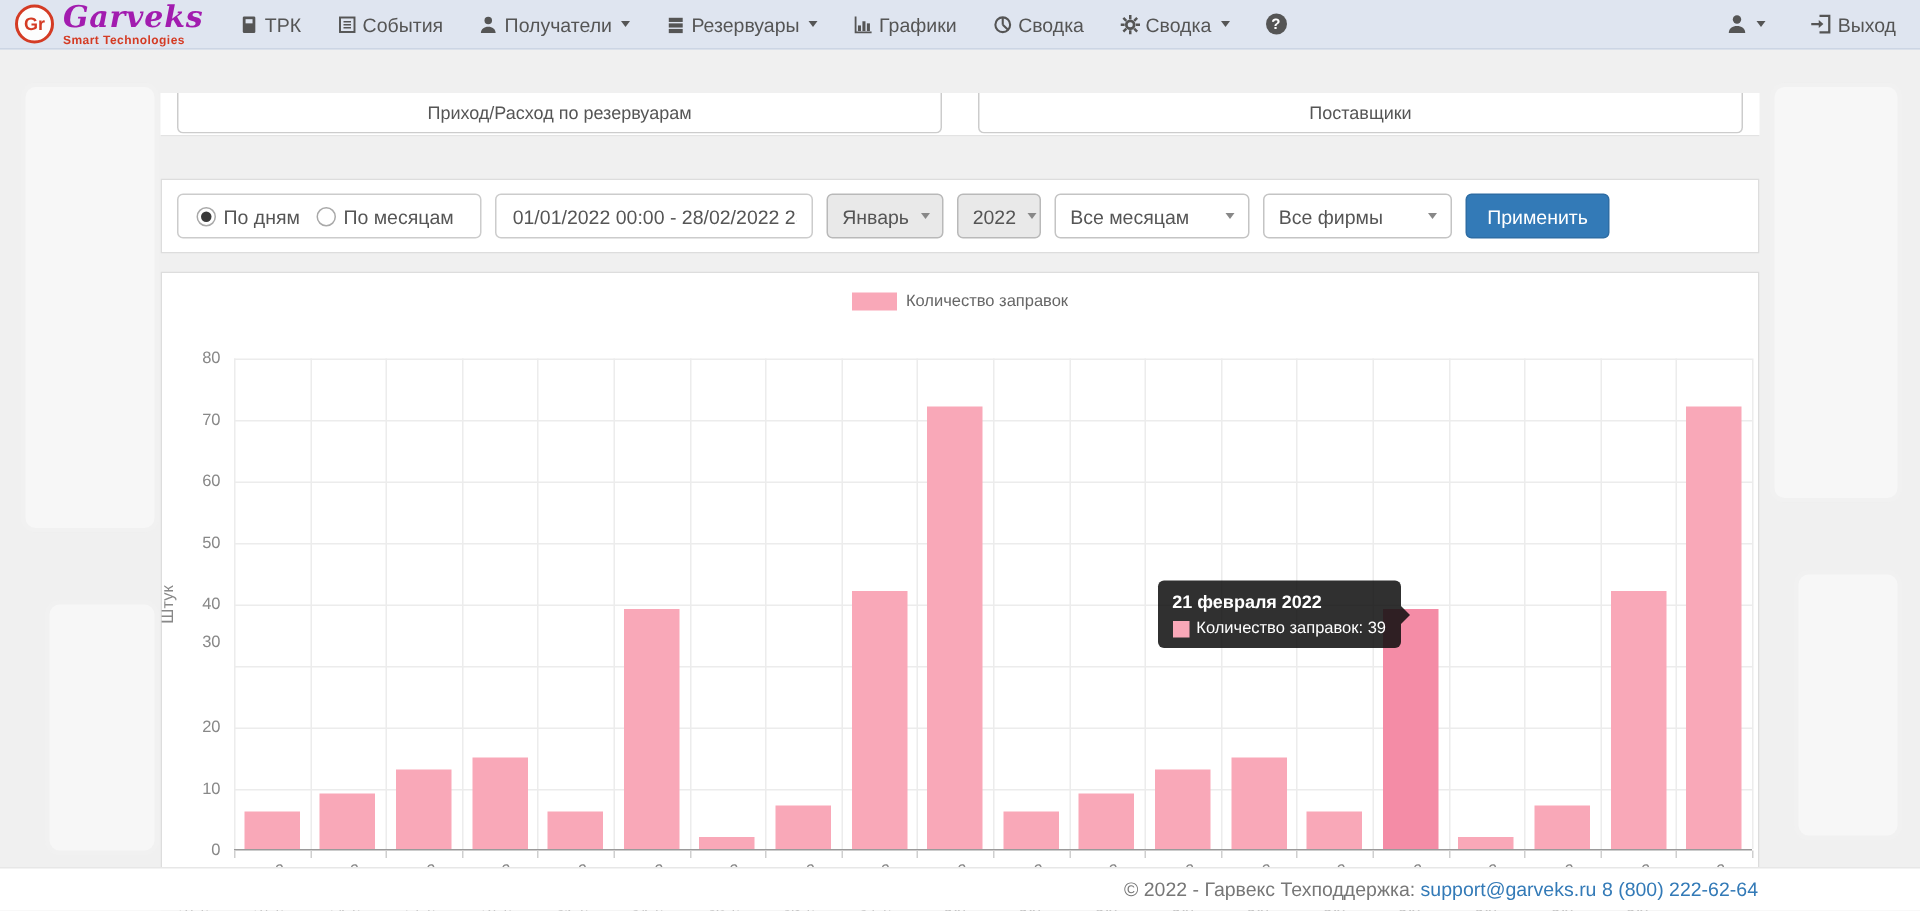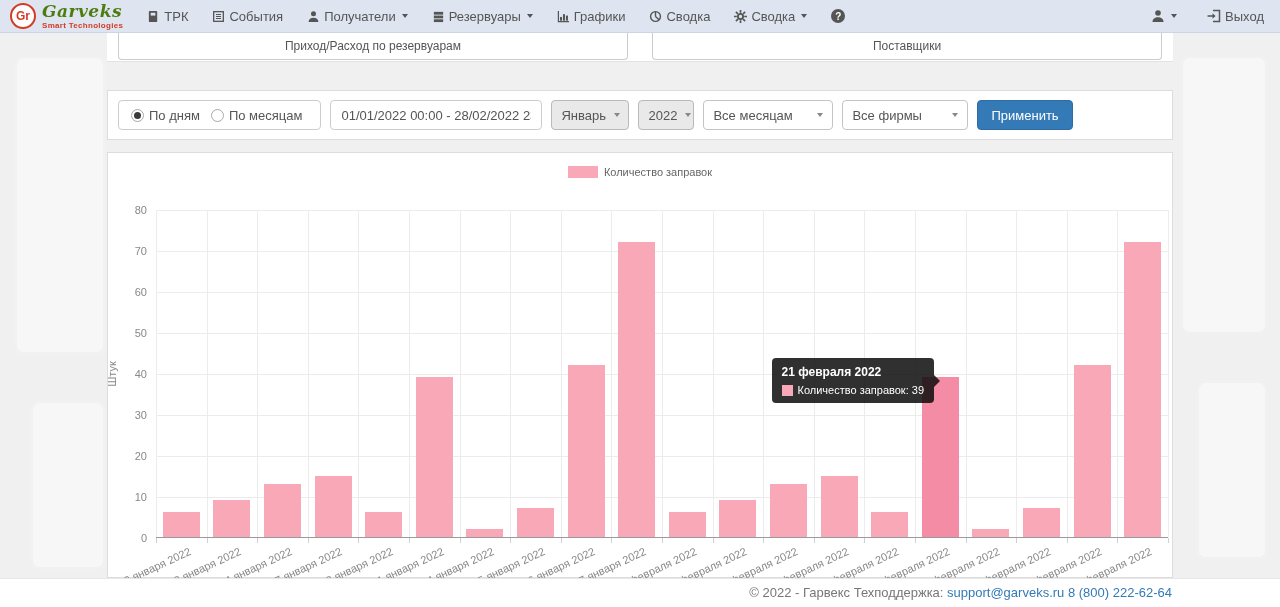--- a/index.html
+++ b/index.html
@@ -15,36 +15,36 @@
 
   
   .navbar { position:relative; z-index:10; height:33px; background:#dfe5f0; border-bottom:1px solid #ccd5e4;
             display:flex; align-items:center; padding:0 10px; font-size:13px; color:#555; }
   .brand { display:flex; align-items:center; gap:6px; margin-right:24px; cursor:pointer; }
   .brand-circle { width:26px; height:26px; border:2px solid #d43b24; border-radius:50%;
                   display:flex; align-items:center; justify-content:center;
                   color:#d43b24; font-weight:bold; font-size:12px; background:#fdfdfd; }
   .brand-text { display:flex; flex-direction:column; line-height:1; }
   .brand-name { font-family:"DejaVu Serif", serif; font-weight:bold; font-style:italic;
-                color:#4d7c0f; font-size:17px; letter-spacing:.5px; }
+                color:#a21caf; font-size:20px; letter-spacing:.5px; }
   .brand-tagline { font-size:8px; font-weight:bold; color:#d43b24; margin-top:2px; letter-spacing:.3px; }
   .nav-menu { display:flex; align-items:center; gap:24px; }
   .nav-item { display:flex; align-items:center; gap:4px; cursor:pointer; white-space:nowrap; }
   .nav-item svg { display:block; }
   .caret { width:0; height:0; border-left:3.5px solid transparent; border-right:3.5px solid transparent;
            border-top:4px solid #555; margin-left:2px; }
   .help-circle { width:14px; height:14px; border-radius:50%; background:#555; color:#fff;
                  font-size:10px; font-weight:bold; display:flex; align-items:center; justify-content:center; cursor:pointer; }
   .nav-right { margin-left:auto; display:flex; align-items:center; gap:30px; margin-right:6px; }
 
   
   .main { position:absolute; left:107px; top:33px; width:1066px; z-index:5; }
 
   .tabs-panel { height:29px; background:#fff; border-bottom:1px solid #e3e3e3;
-                display:flex; justify-content:space-between; padding:0 11px; }
+                display:flex; justify-content:space-between; padding:0 11px;margin-top:29px; }
   .tab-btn { width:510px; height:27px; background:#fff; border:1px solid #ccc; border-top:none;
              border-radius:0 0 4px 4px; font-size:12px; color:#555;
              display:flex; align-items:center; justify-content:center; cursor:pointer; }
 
   .filter-panel { margin-top:28px; height:50px; background:#fff; border:1px solid #ddd;
                   display:flex; align-items:center; padding:0 10px; gap:9px; }
   .radio-box { height:30px; border:1px solid #ccc; border-radius:4px; background:#fff;
                display:flex; align-items:center; gap:5px; padding:0 12px; font-size:13px; color:#555; }
   .radio { width:13px; height:13px; border:1px solid #a9a9a9; border-radius:50%; background:#fff;
            position:relative; cursor:pointer; flex:0 0 auto; }
@@ -258,21 +258,21 @@
         <div class="grid-h" style="top: 246px;"></div>
         <div class="grid-h" style="top: 205px;"></div>
         <div class="grid-h" style="top: 164px;"></div>
         <div class="grid-h" style="top: 123px;"></div>
         <div class="grid-h" style="top: 82px;"></div>
         <div class="grid-h" style="top: 41px;"></div>
         <div class="grid-h" style="top: 0px;"></div>
         <div class="ytick" style="top: 328px;">0</div>
         <div class="ytick" style="top: 287px;">10</div>
         <div class="ytick" style="top: 246px;">20</div>
-        <div class="ytick" style="top: 205px;">30</div>
+        <div class="ytick" style="top: 189px;">30</div>
         <div class="ytick" style="top: 164px;">40</div>
         <div class="ytick" style="top: 123px;">50</div>
         <div class="ytick" style="top: 82px;">60</div>
         <div class="ytick" style="top: 41px;">70</div>
         <div class="ytick" style="top: 0px;">80</div>
         <div class="grid-v" style="left: 0px;"></div>
         <div class="xtick-mark" style="left: 0px;"></div>
         <div class="grid-v" style="left: 50.6px;"></div>
         <div class="xtick-mark" style="left: 50.6px;"></div>
         <div class="grid-v" style="left: 101.2px;"></div>

